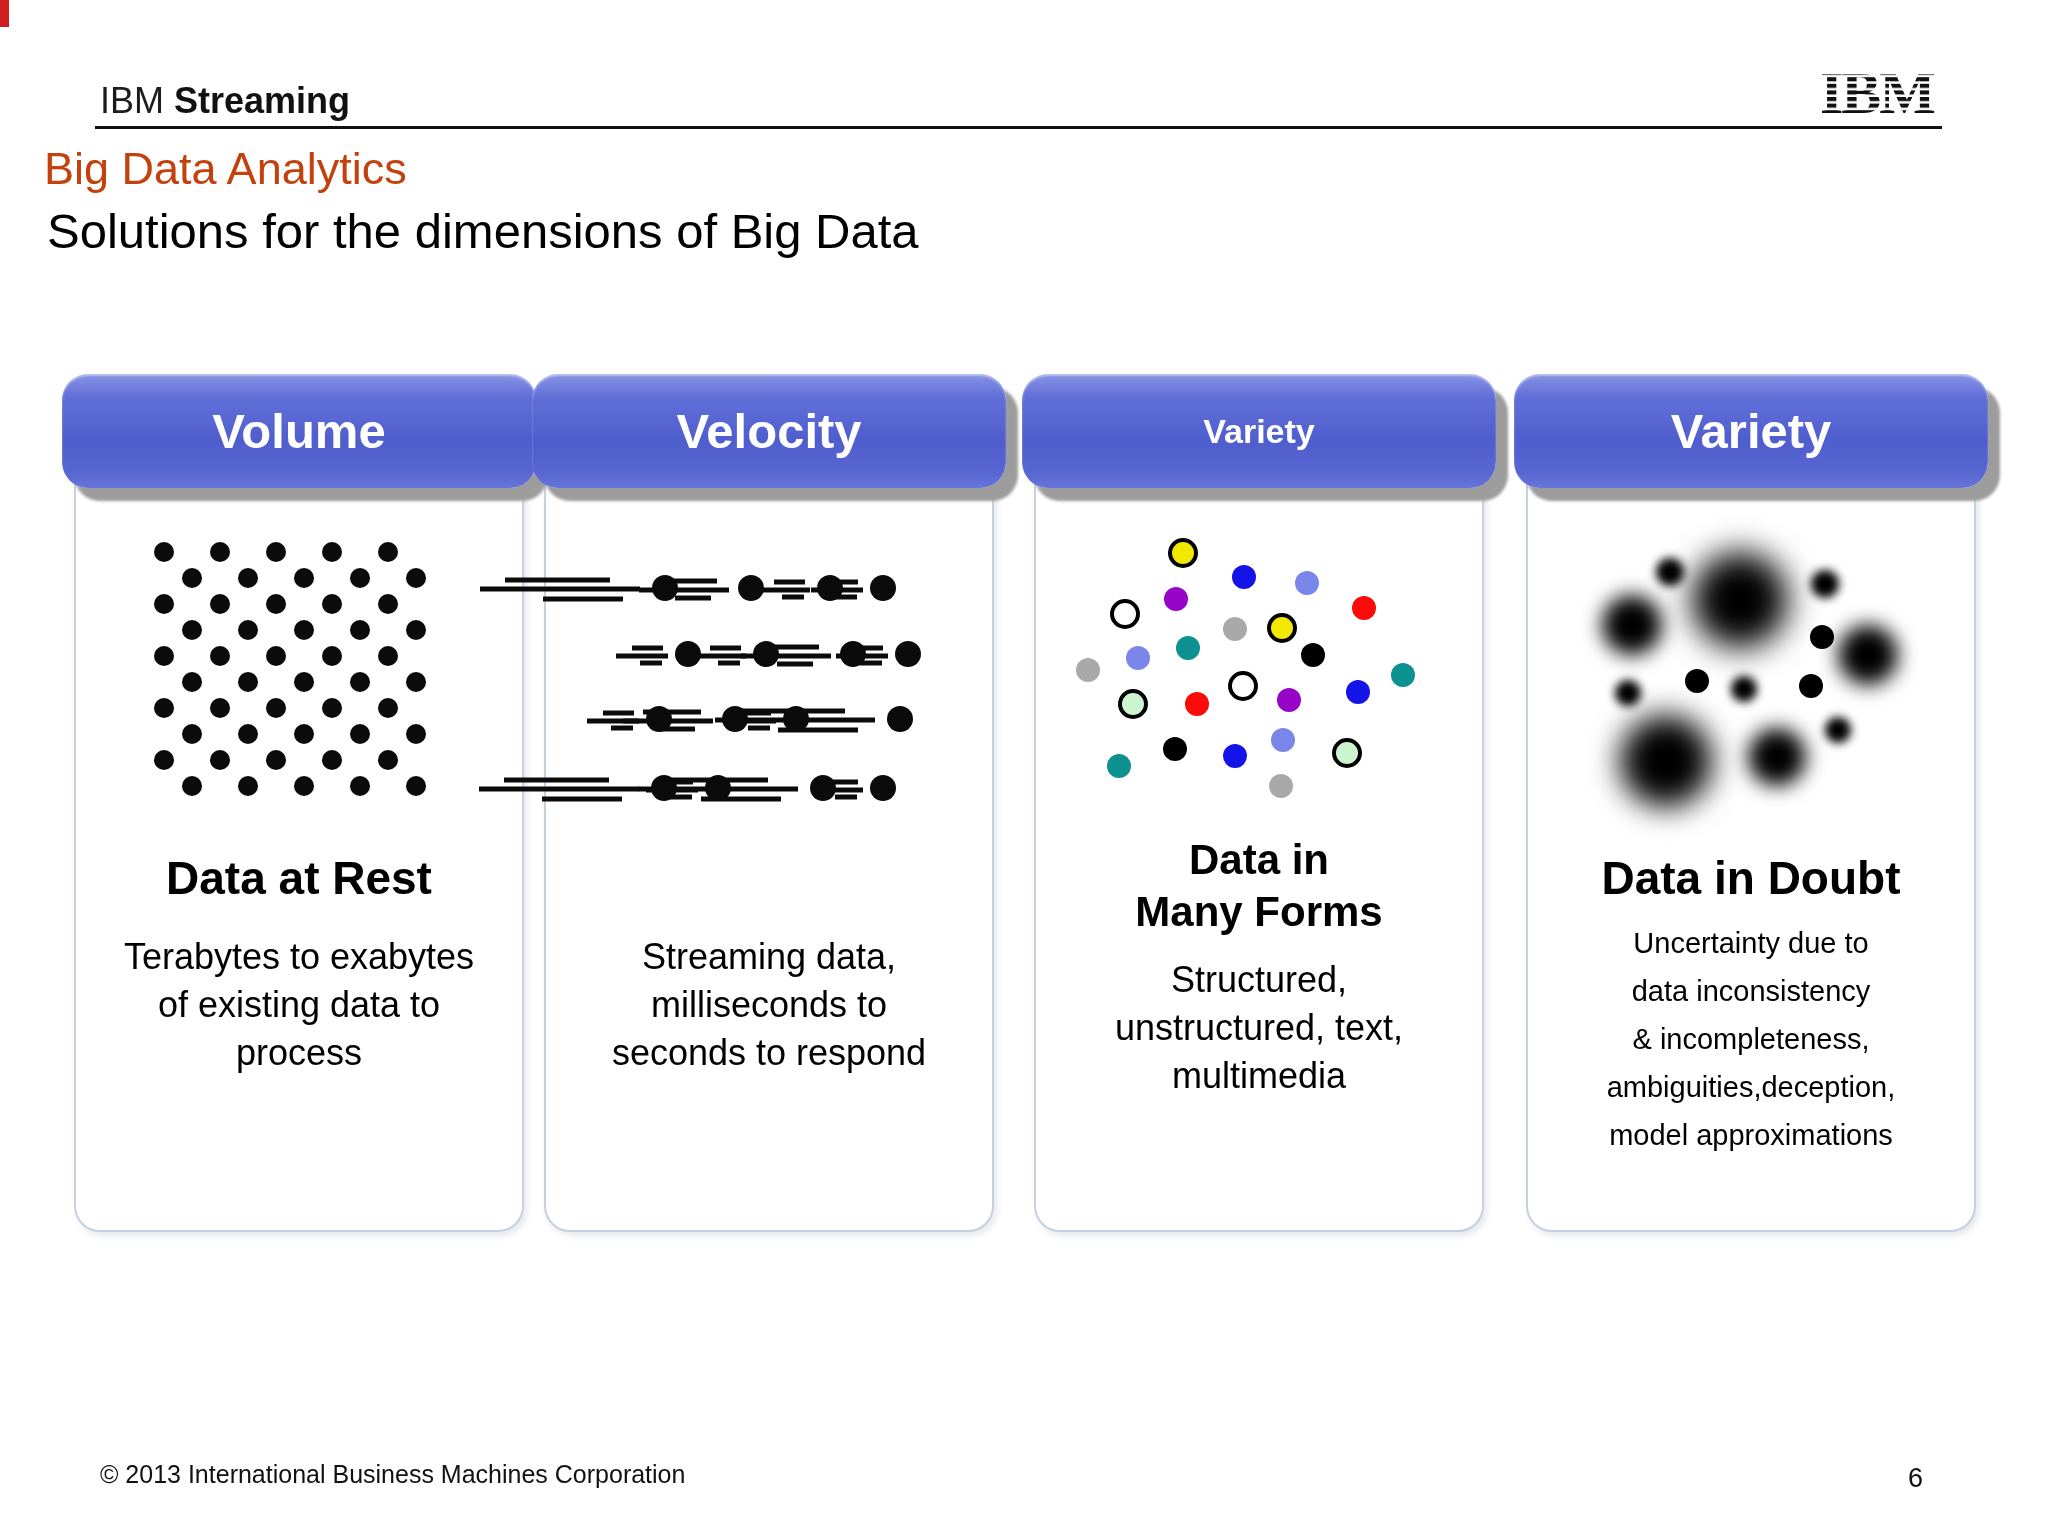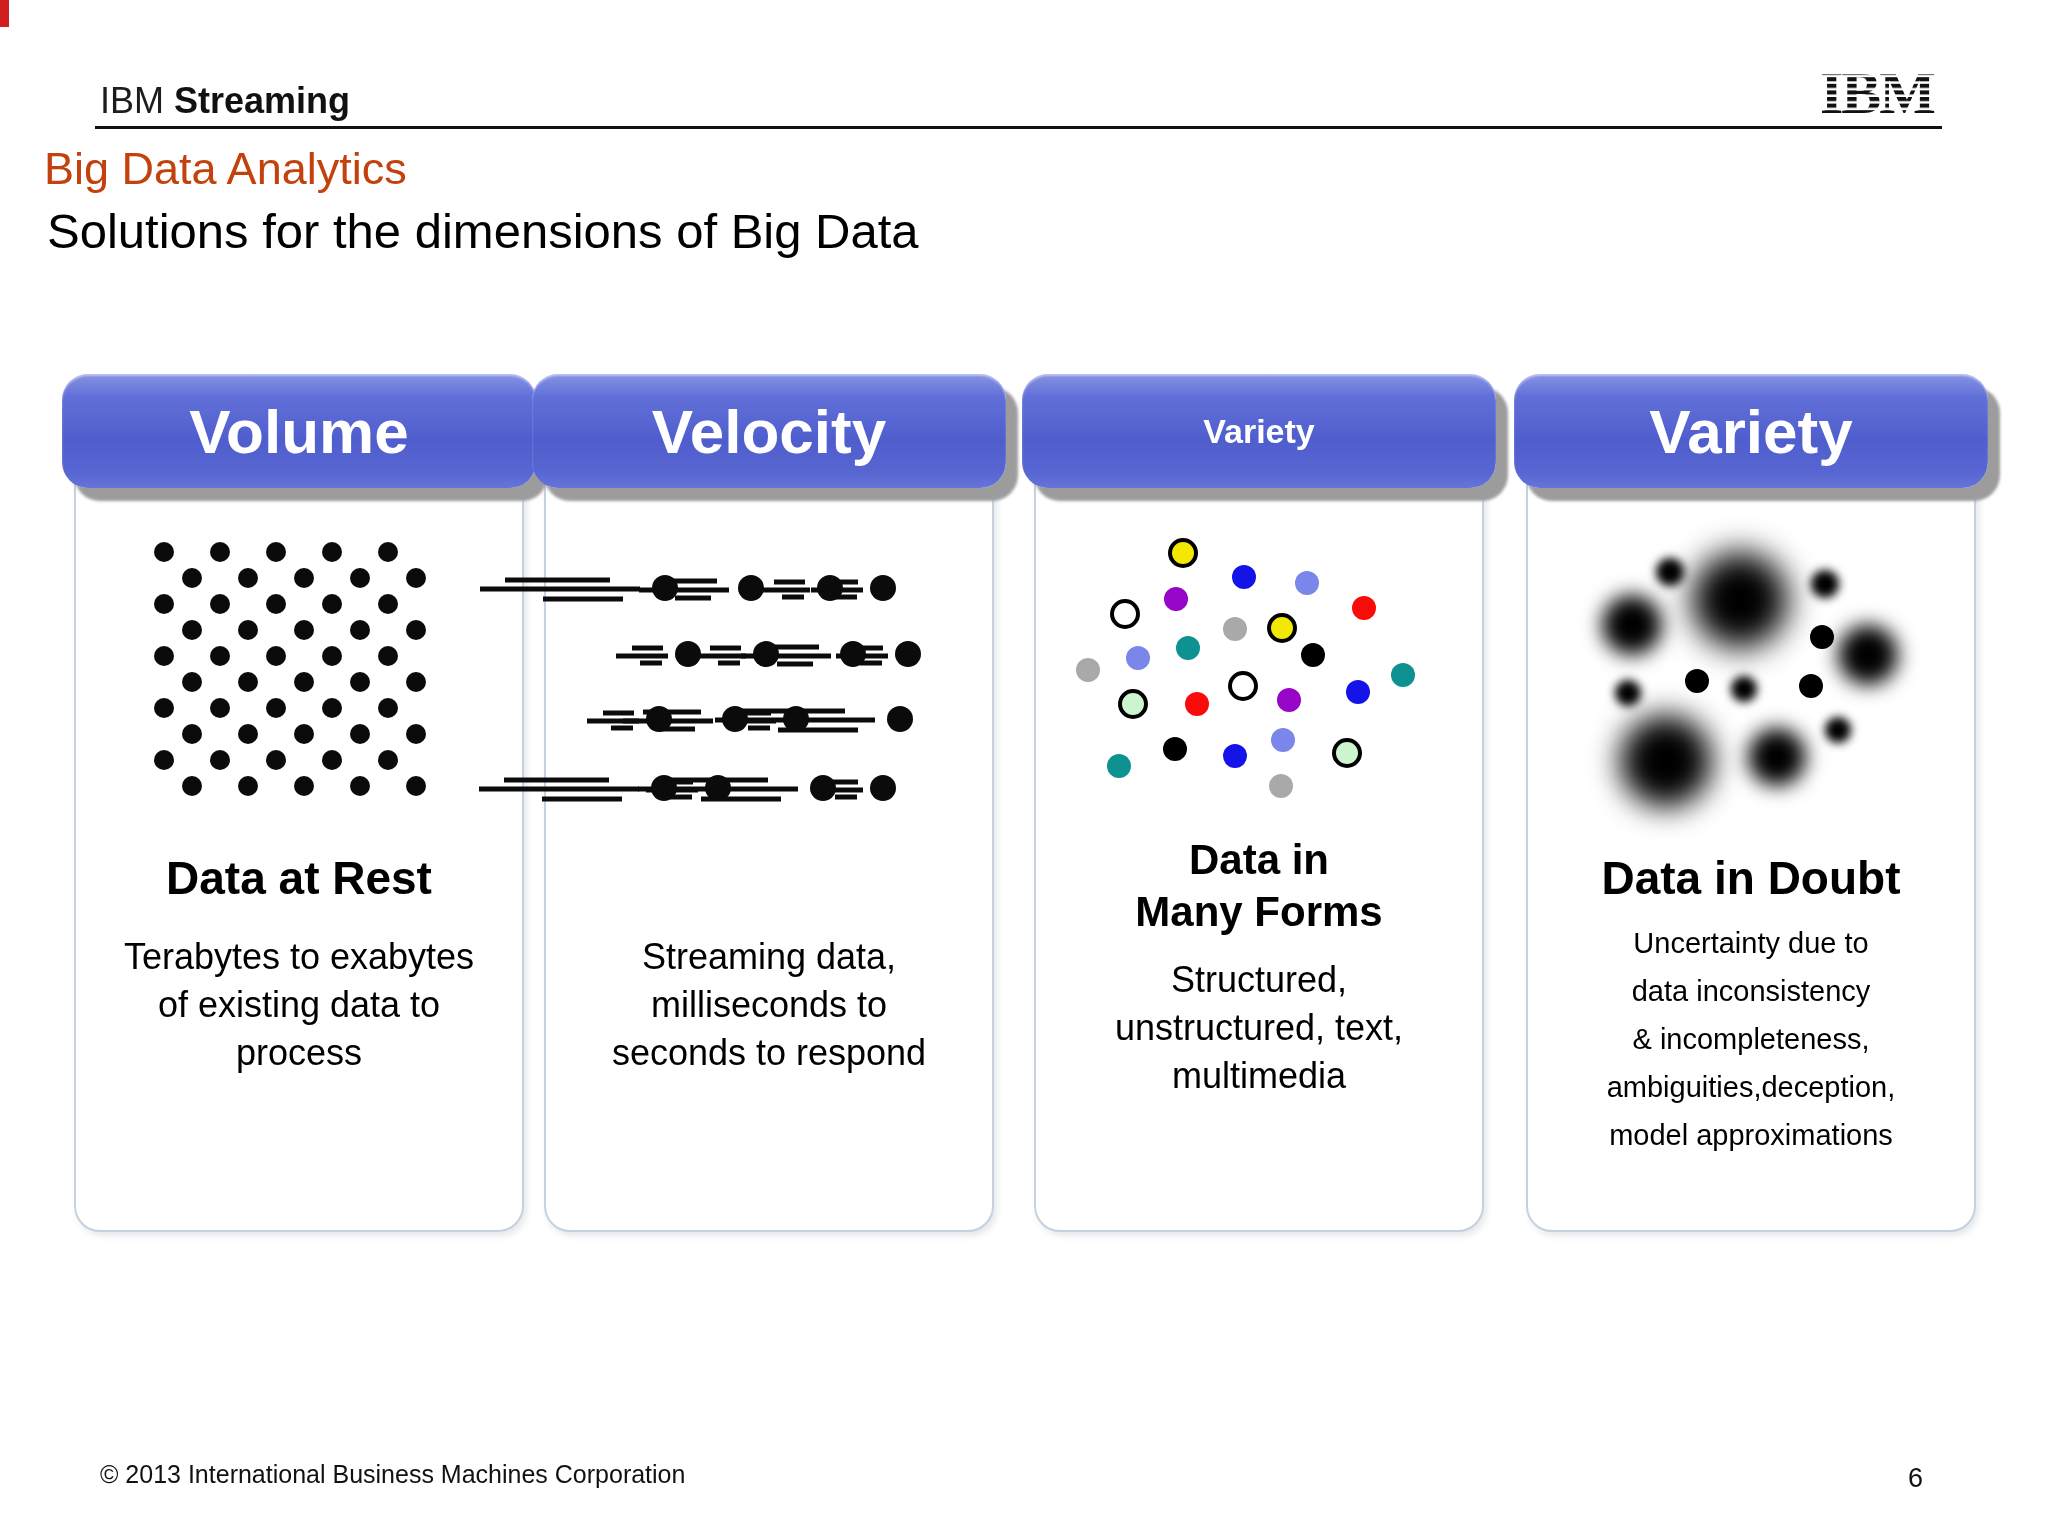--- a/index.html
+++ b/index.html
@@ -23,21 +23,21 @@
   .card-0{left:68px;}  .card-1{left:538px;}  .card-2{left:1028px;}  .card-3{left:1520px;}
 
   .card-body{position:absolute;top:14px;left:6px;right:6px;bottom:4px;background:#fff;
              border:2px solid #c6d1e0;border-radius:26px;
              box-shadow:3px 4px 6px rgba(110,125,150,0.18);}
 
   .card-header{position:absolute;top:0;left:-6px;right:-6px;height:114px;border-radius:26px;
                background:linear-gradient(180deg,#8793e4 0%,#6170d8 20%,#4f5ecd 58%,#5866d2 86%,#6774d9 100%);
                box-shadow:12px 13px 3px 0 #9c9c9c, inset 0 2px 2px rgba(255,255,255,0.45);
                display:flex;align-items:center;justify-content:center;z-index:2;}
-  .card-header-label{color:#fff;font-weight:700;font-size:62px;}
+  .card-header-label{color:#fff;font-weight:700;font-size:49px;}
   .card-2 .card-header-label{font-size:34px;}
 
   .icon-svg{position:absolute;top:150px;left:0;width:462px;height:300px;overflow:visible;z-index:1;}
 
   .card-title{position:absolute;top:478px;left:0;right:0;margin:0;text-align:center;
               font-weight:700;font-size:46px;line-height:52px;white-space:pre-line;z-index:1;}
   .card-2 .card-title{top:460px;font-size:42px;line-height:52px;}
 
   .card-desc{position:absolute;top:559px;left:6px;right:6px;margin:0;text-align:center;
              font-size:36px;line-height:48px;white-space:pre-line;color:#000;z-index:1;}

